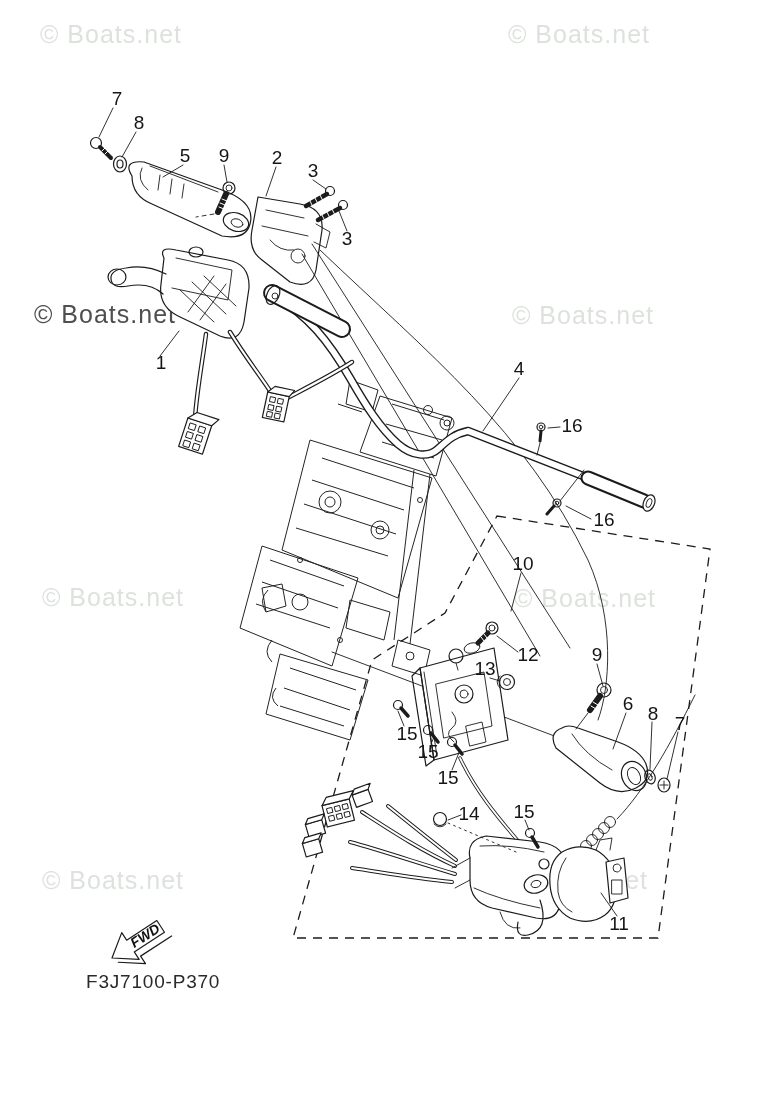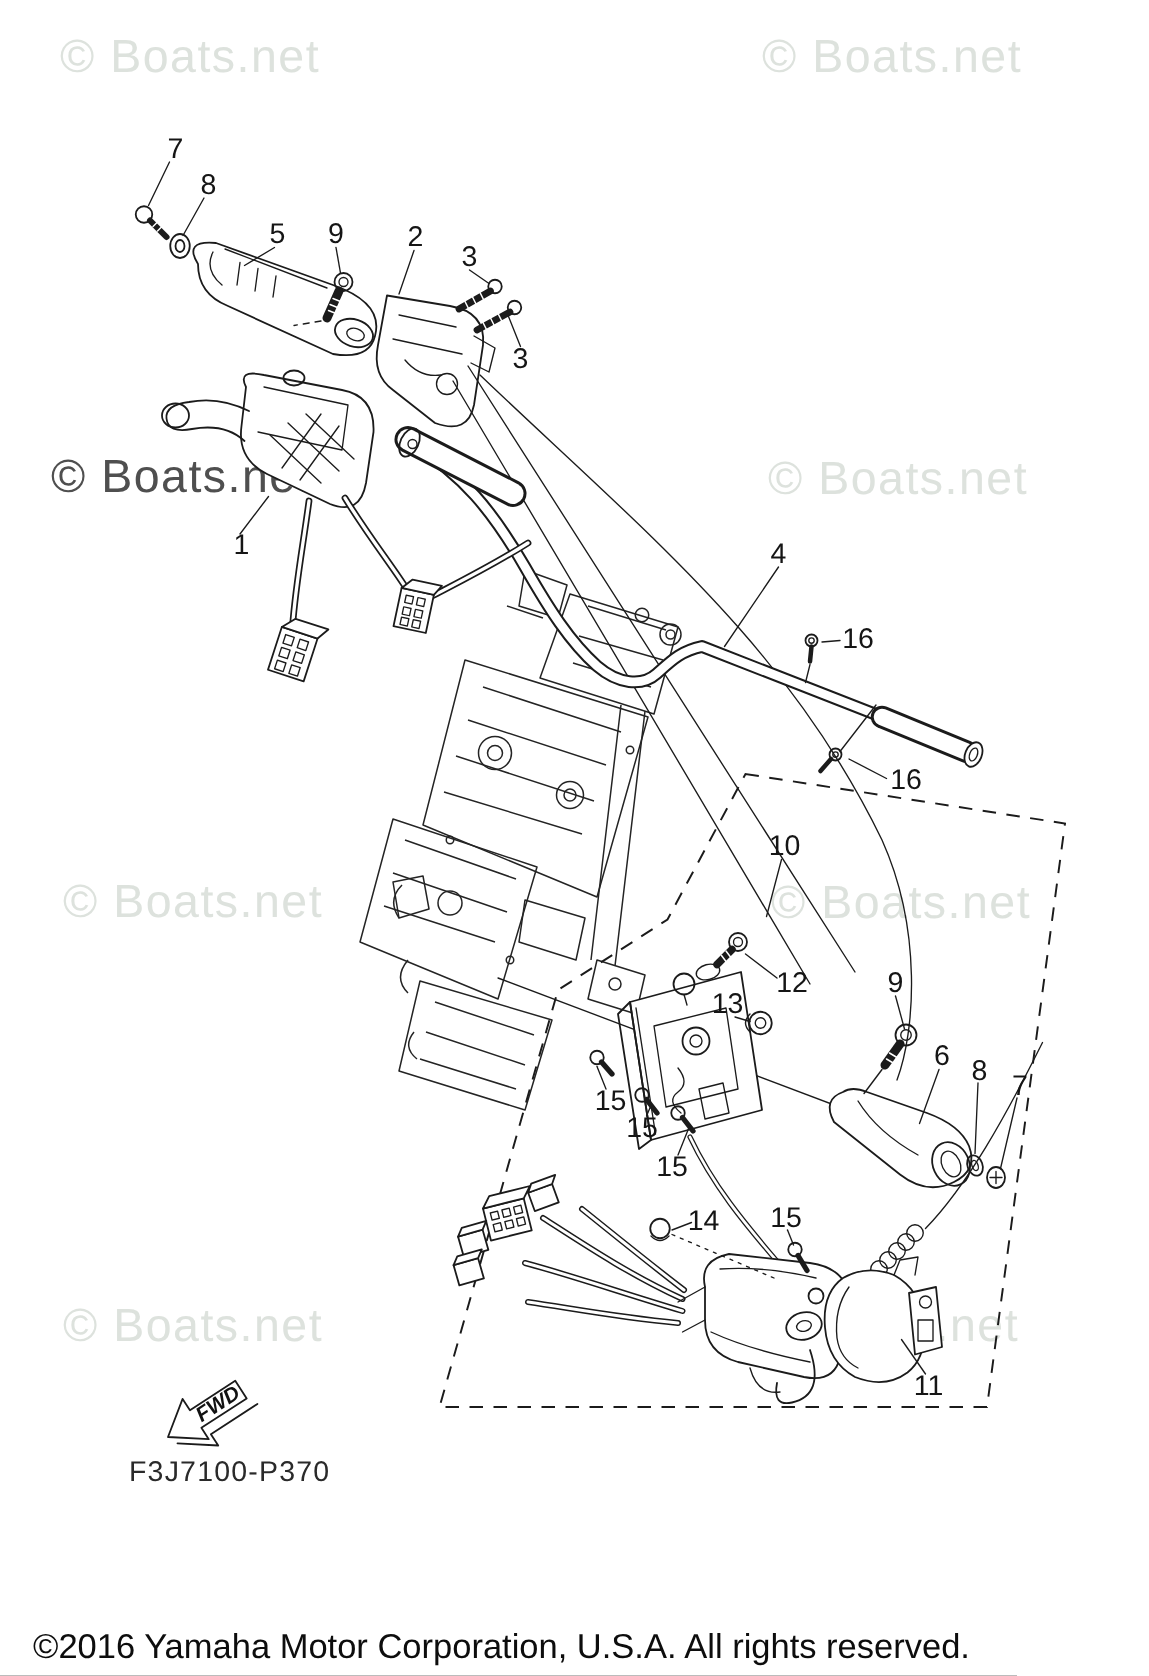--- a/index.html
+++ b/index.html
@@ -1,18 +1,18 @@
 <!DOCTYPE html>
 <html><head>
 <meta charset="utf-8">
 <style>
   html,body{margin:0;padding:0;background:#888;}
   .stage{position:relative;width:766px;height:1117px;background:#ffffff;overflow:hidden;
          font-family:"Liberation Sans",sans-serif;margin:0 auto;}
-  .watermark{position:absolute;font-size:31px;letter-spacing:1px;white-space:nowrap;
+  .watermark{position:absolute;font-size:25px;letter-spacing:1px;white-space:nowrap;
              font-family:"Liberation Sans",sans-serif;}
   .watermark.light{color:#dde2dd;}
   .watermark.dark{color:#4f4f4f;}
   .diagram-svg{position:absolute;left:0;top:0;}
   .ln{fill:none;stroke:#1b1b1b;stroke-width:1.2;stroke-linecap:round;stroke-linejoin:round;}
   .tn{stroke-width:0.9;}
   .wh{stroke:#ffffff;}
   .fw{fill:#ffffff;}
   .eng path,.eng circle,.eng line{fill:none;stroke:#242424;stroke-width:1;stroke-linejoin:round;}
   .dashbox{fill:none;stroke:#1b1b1b;stroke-width:1.3;stroke-dasharray:9 7;}
@@ -351,14 +351,13 @@
         <text x="407" y="740" class="callout">15</text>
         <text x="428" y="758" class="callout">15</text>
         <text x="448" y="784" class="callout">15</text>
         <text x="469" y="820" class="callout">14</text>
         <text x="524" y="818" class="callout">15</text>
         <text x="619" y="930" class="callout">11</text>
       </g>
   </svg>
 
   <div class="part-code">F3J7100-P370</div>
-  <div class="copyright">©2016 Yamaha Motor Corporation, U.S.A. All rights reserved.</div>
 </div>
 
 </body></html>

